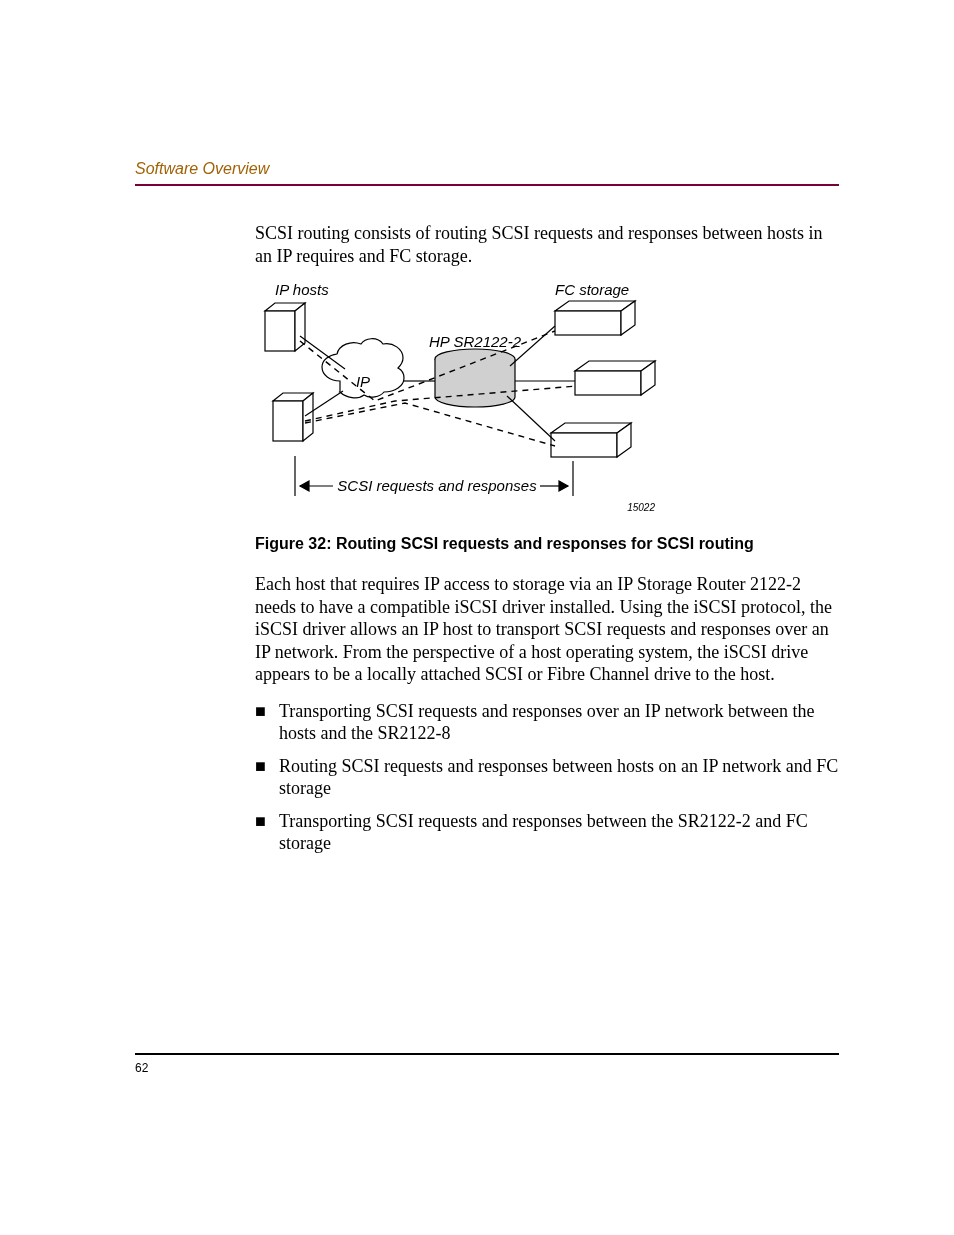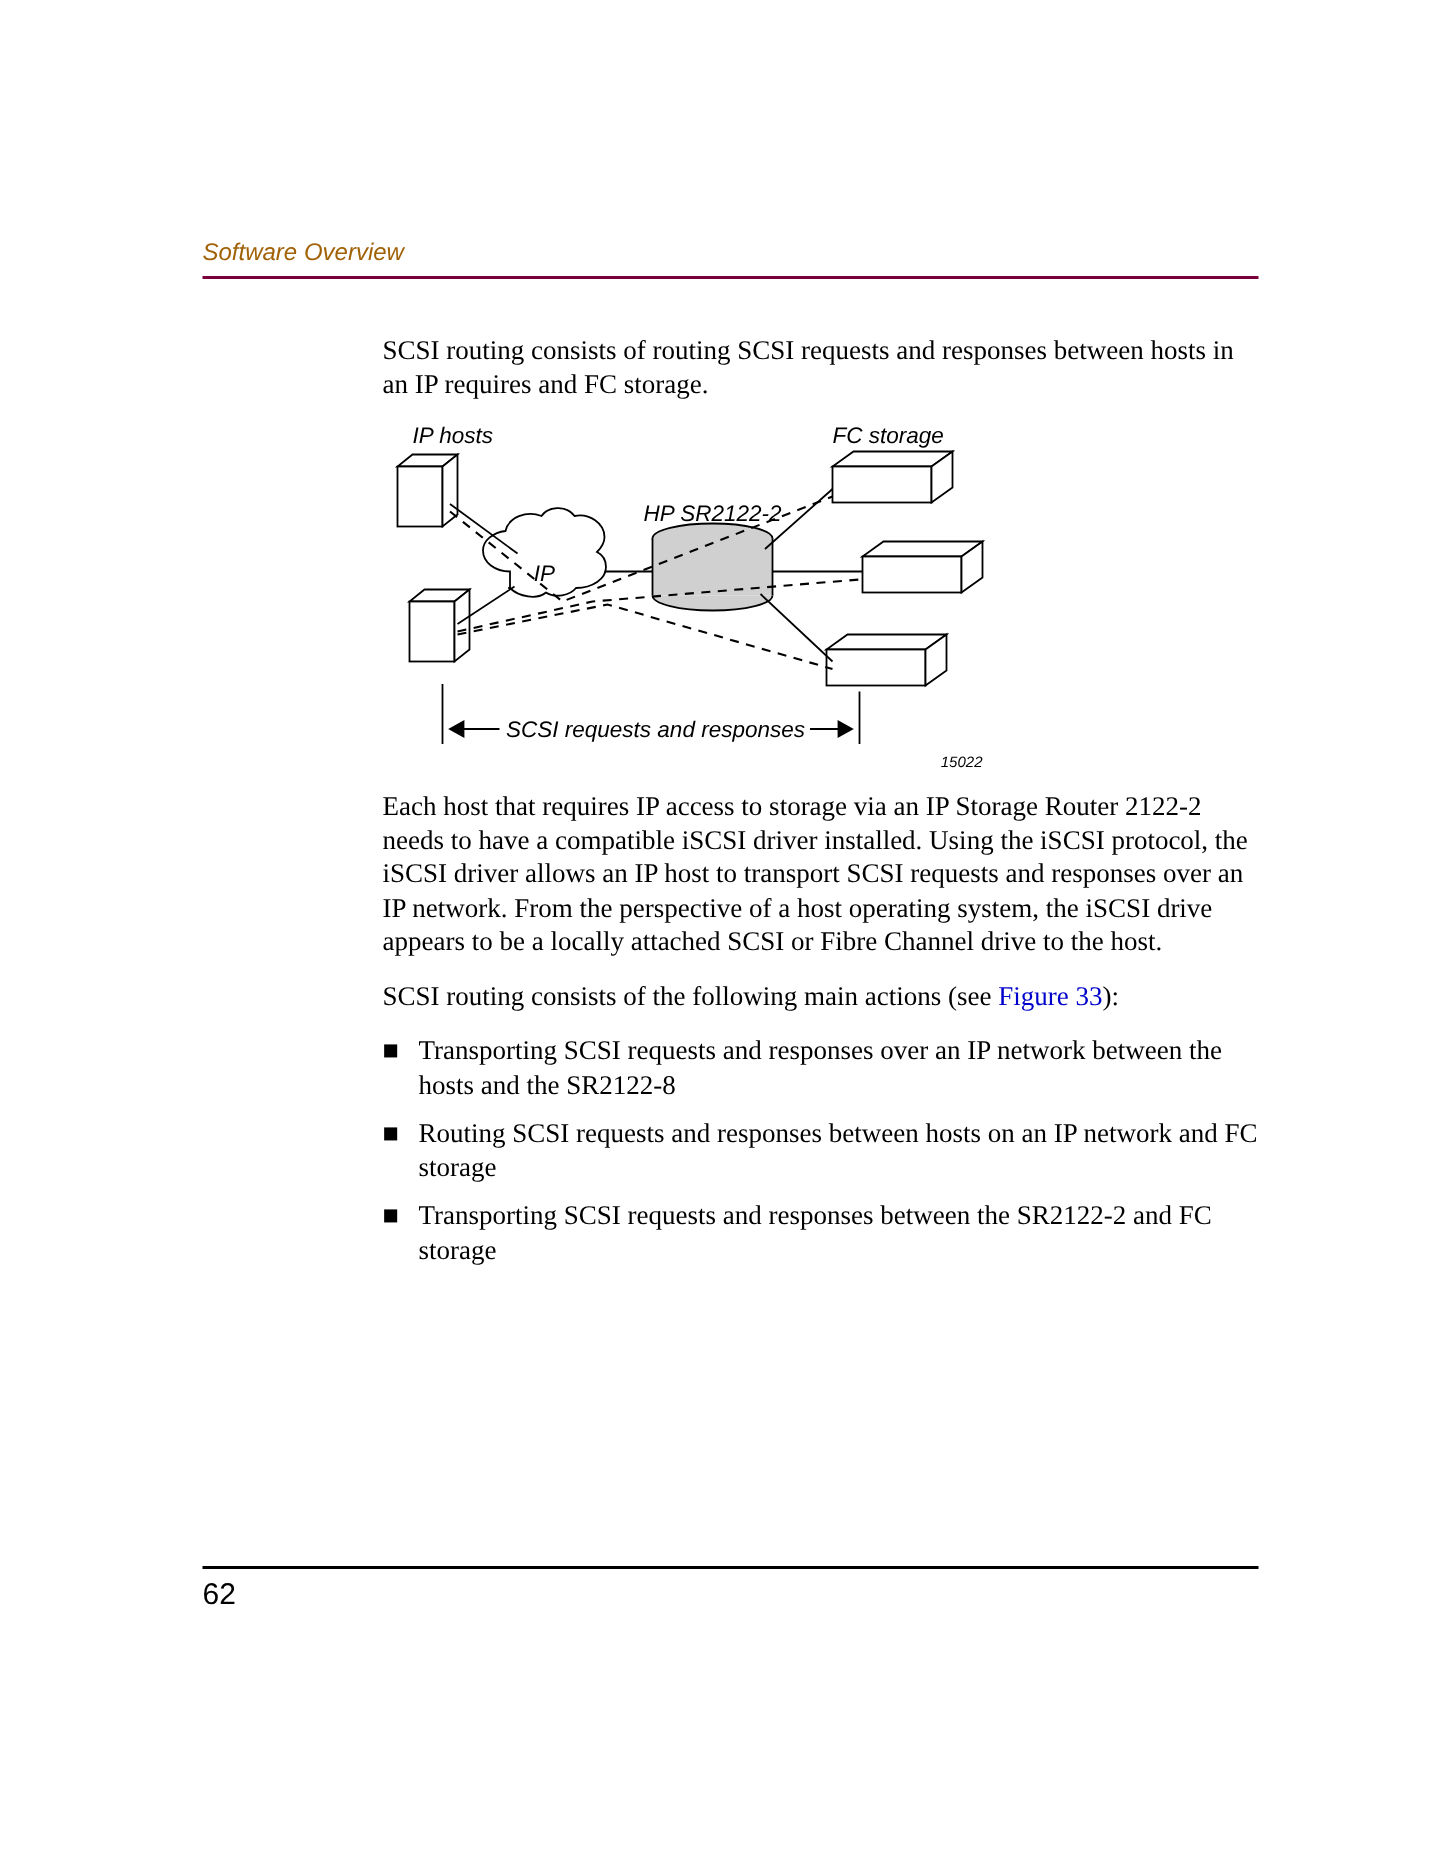--- a/index.html
+++ b/index.html
@@ -78,21 +78,21 @@
   }
   .footer .rule2 {
     height: 2px;
     background: #000;
     margin-bottom: 6px;
   }
   .footer-row {
     display: flex;
     justify-content: space-between;
     font-family: Arial, Helvetica, sans-serif;
-    font-size: 20px;
+    font-size: 12px;
     align-items: flex-end;
   }
   .diagram-wrap {
     margin: 4px 0 0 0;
     font-style: italic;
   }
   .diagram-label {
     font-family: Arial, Helvetica, sans-serif;
     font-size: 15px;
   }
@@ -193,26 +193,24 @@
         <g stroke="#000" stroke-width="1.2" fill="#000">
           <line x1="285" y1="205" x2="313" y2="205"></line>
           <polygon points="313,205 304,200 304,210"></polygon>
         </g>
         <text x="182" y="210" class="diagram-label" text-anchor="middle">SCSI requests and responses</text>
 
         <text x="400" y="230" class="diagram-id" text-anchor="end">15022</text>
       </svg>
     </div>
 
+    <div class="figure-caption">Figure 32:  Routing SCSI requests and responses for SCSI routing</div>
 
     <div class="p">Each host that requires IP access to storage via an IP Storage Router 2122-2 needs to have a compatible iSCSI driver installed. Using the iSCSI protocol, the iSCSI driver allows an IP host to transport SCSI requests and responses over an IP network. From the perspective of a host operating system, the iSCSI drive appears to be a locally attached SCSI or Fibre Channel drive to the host.</div>
 
-    <div class="p">
-      <span>SCSI routing consists of the following main actions (see </span><span class="link">Figure 33</span><span>):</span>
-    </div>
 
     <ul class="bullets">
       <li>
           <span class="sq">■</span>
           <span>Transporting SCSI requests and responses over an IP network between the hosts and the SR2122-8</span>
         </li>
       <li>
           <span class="sq">■</span>
           <span>Routing SCSI requests and responses between hosts on an IP network and FC storage</span>
         </li>

